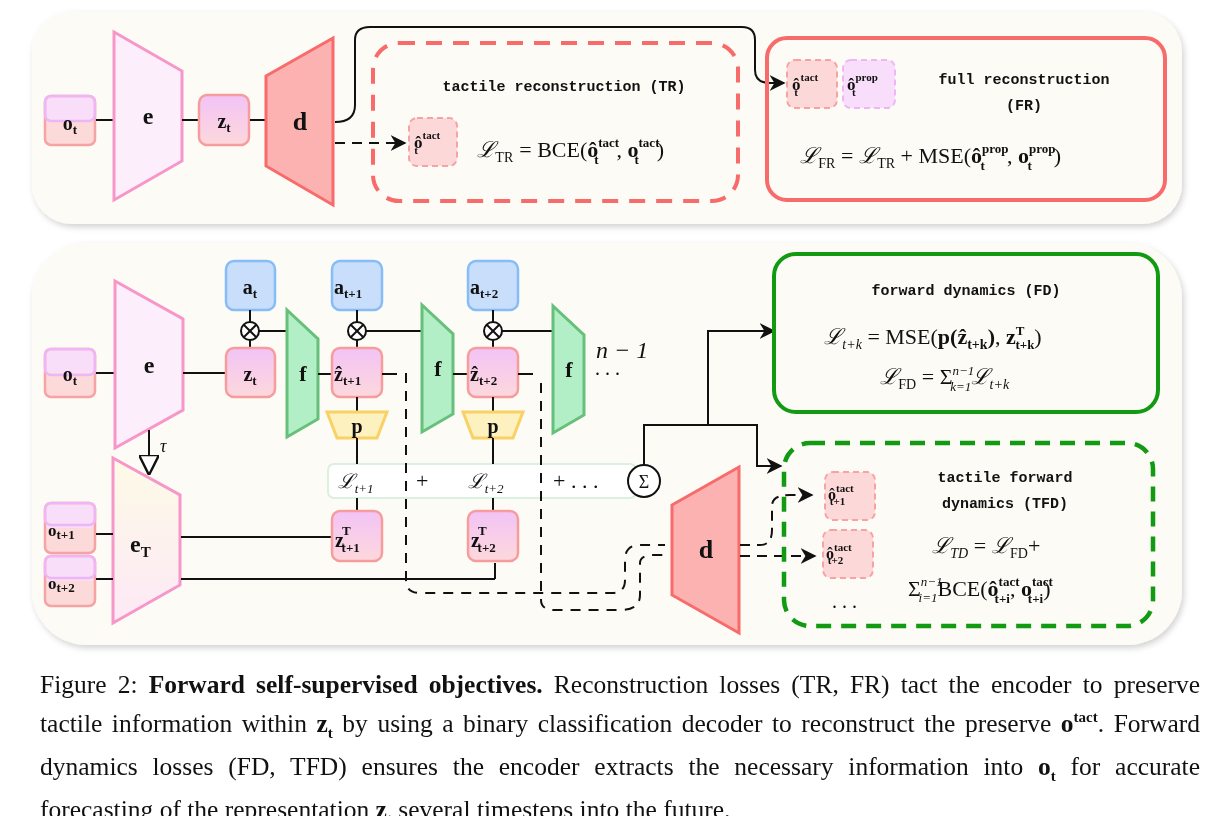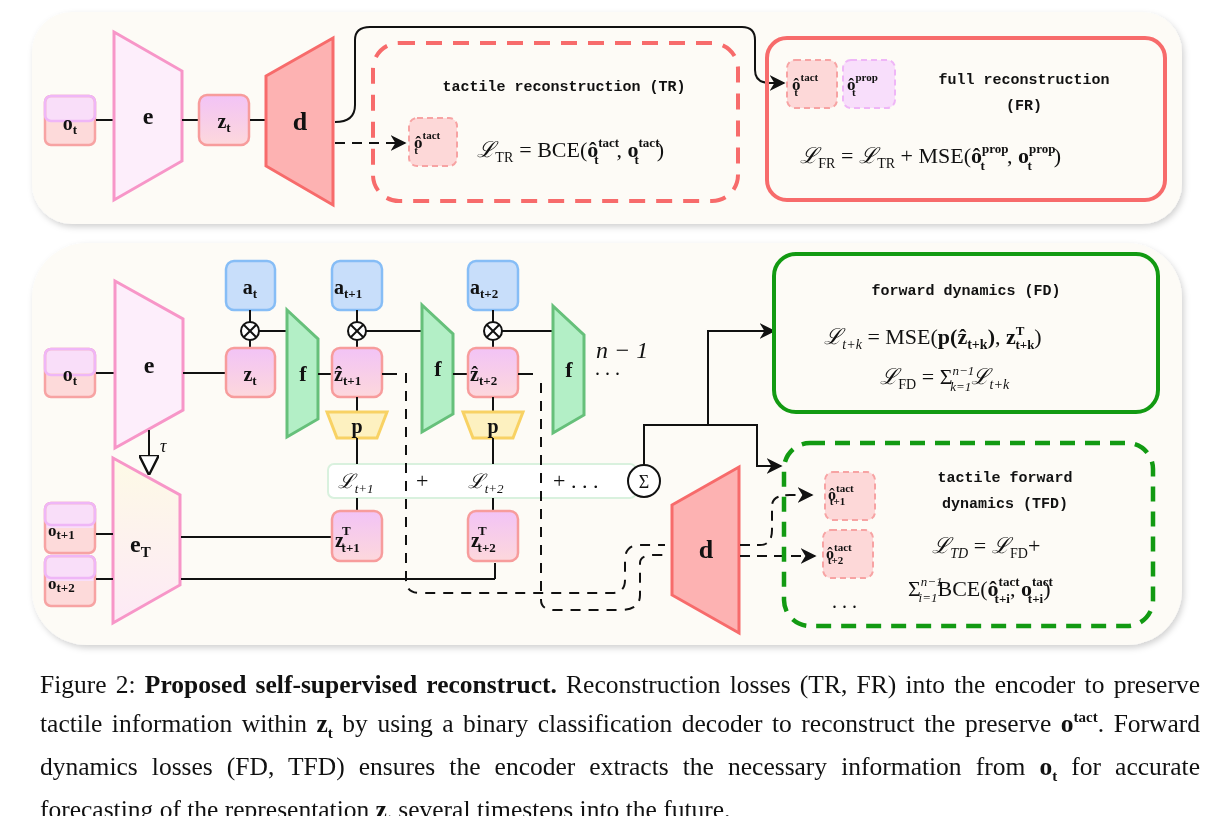--- a/index.html
+++ b/index.html
@@ -245,25 +245,25 @@
       <text x="1005" y="482" text-anchor="middle" class="mono">tactile forward</text>
       <text x="1005" y="508" text-anchor="middle" class="mono">dynamics (TFD)</text>
       <text x="932" y="553" class="math" font-size="22"><tspan font-style="italic">ℒ</tspan><tspan font-size="14" font-style="italic" dy="5">TD</tspan><tspan dy="-5"> = </tspan><tspan font-style="italic">ℒ</tspan><tspan font-size="14" dy="5">FD</tspan><tspan dy="-5">+</tspan></text>
       <text x="908" y="596" class="math" font-size="22">Σ<tspan font-size="13" font-style="italic" dy="-10">n−1</tspan><tspan font-size="13" font-style="italic" dx="-24" dy="16">i=1</tspan><tspan dy="-6">BCE(</tspan><tspan font-weight="bold">ô</tspan><tspan font-size="13" font-weight="bold" dy="-10">tact</tspan><tspan font-size="13" font-weight="bold" dx="-25" dy="17">t+i</tspan><tspan dy="-7">, </tspan><tspan font-weight="bold">o</tspan><tspan font-size="13" font-weight="bold" dy="-10">tact</tspan><tspan font-size="13" font-weight="bold" dx="-25" dy="17">t+i</tspan><tspan dy="-7">)</tspan></text>
     </g>
   </g>
 </svg>
 
 <div class="caption">
   <span>Figure 2:</span>
-  <b>Proposed self-supervised reconstruct.</b>
-  <span>Reconstruction losses (TR, FR) into the encoder</span>
+  <b>Forward self-supervised objectives.</b>
+  <span>Reconstruction losses (TR, FR) tact the encoder</span>
   <span>to preserve tactile information within</span>
   <span class="mb">z</span><sub>t</sub>
   <span>by using a binary classification decoder to reconstruct the</span>
   <span>preserve</span>
   <span class="mb">o</span><sup>tact</sup><span>. Forward dynamics losses (FD, TFD) ensures the encoder extracts the necessary</span>
-  <span>information from</span>
+  <span>information into</span>
   <span class="mb">o</span><sub>t</sub>
   <span>for accurate forecasting of the representation</span>
   <span class="mb">z</span><sub>t</sub>
   <span>several timesteps into the future.</span>
 </div>
 
 </body></html>

